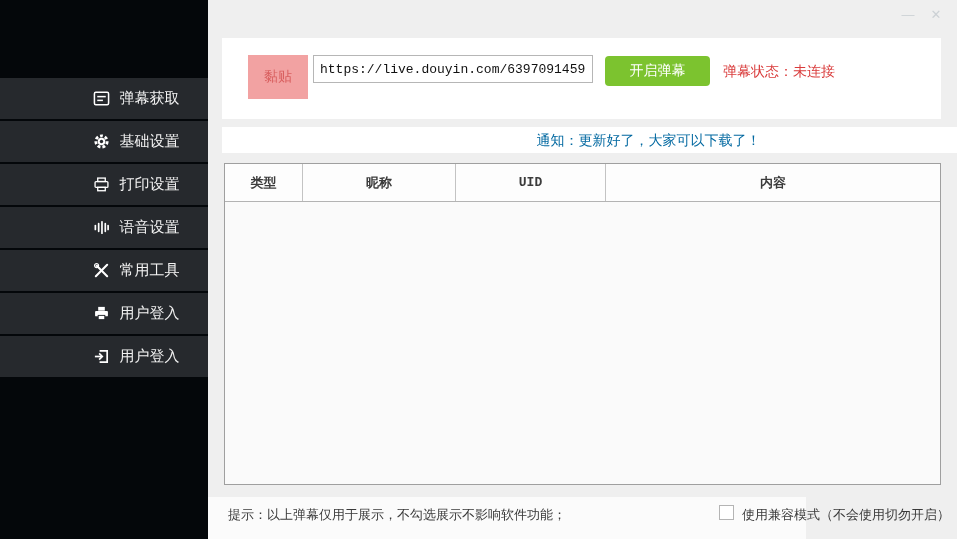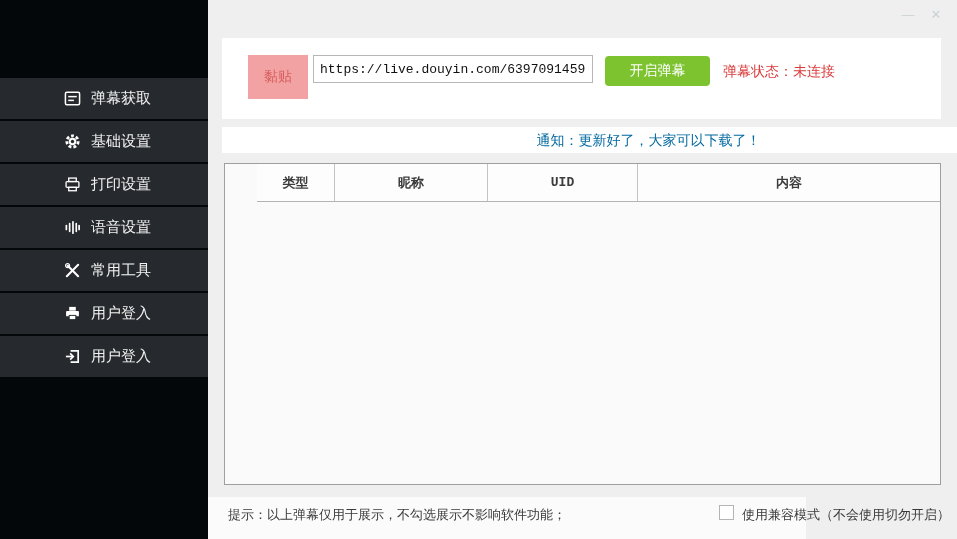--- a/index.html
+++ b/index.html
@@ -6,21 +6,21 @@
   html,body { width:957px; height:539px; overflow:hidden; }
   body { font-family:"Liberation Sans","DejaVu Sans",sans-serif; position:relative;
          background:#efefef; }
   .app { position:absolute; left:0; top:0; width:957px; height:539px; }
 
   
   .sidebar { position:absolute; left:0; top:0; width:208px; height:539px;
              background:#04070a; }
   .menu-item { position:absolute; left:0; width:208px; height:41px;
                background:#26292d; display:flex; align-items:center;
-               color:#f2f2f2; font-size:15px; cursor:pointer; }
+               color:#f2f2f2; font-size:15px; cursor:pointer;justify-content:center; }
   .menu-item .mi-icon { width:17px; height:17px; margin-left:64px; margin-right:10px;
                         display:inline-flex; align-items:center; justify-content:center; }
   .menu-item svg { display:block; }
 
   
   .win-btn { position:absolute; top:4px; width:22px; height:22px; text-align:center;
              line-height:22px; color:#ccd1d5; font-size:13px; cursor:pointer; }
   .win-min { right:38px; }
   .win-close { right:10px; }
 
@@ -43,21 +43,21 @@
   .hint-label { color:#cf5b5b; }
   .hint-text  { color:#1fc0c0; }
 
   
   .notice-bar { position:absolute; left:222px; top:127px; width:853px; height:26px;
                 background:#ffffff; text-align:center; line-height:26px;
                 font-size:14px; color:#0369a1; }
 
   
   .grid { position:absolute; left:224px; top:163px; width:717px; height:322px;
-          background:#fafafa; border:1px solid #9f9f9f;padding-left:32px; }
+          background:#fafafa; border:1px solid #9f9f9f; }
   .grid-header { display:flex; height:38px; background:#fdfdfd;
                  border-bottom:1px solid #b3b3b3; }
   .grid-th { display:flex; align-items:center; justify-content:center;
              font-size:13px; font-weight:bold; color:#3c3c3c;
              border-right:1px solid #c3c3c3; }
   .grid-th:last-child { border-right:none; }
   .col-type { width:78px; }
   .col-nick { width:153px; }
   .col-uid  { width:150px; font-family:"Liberation Mono","DejaVu Sans Mono",monospace; }
   .col-content { flex:1; }

